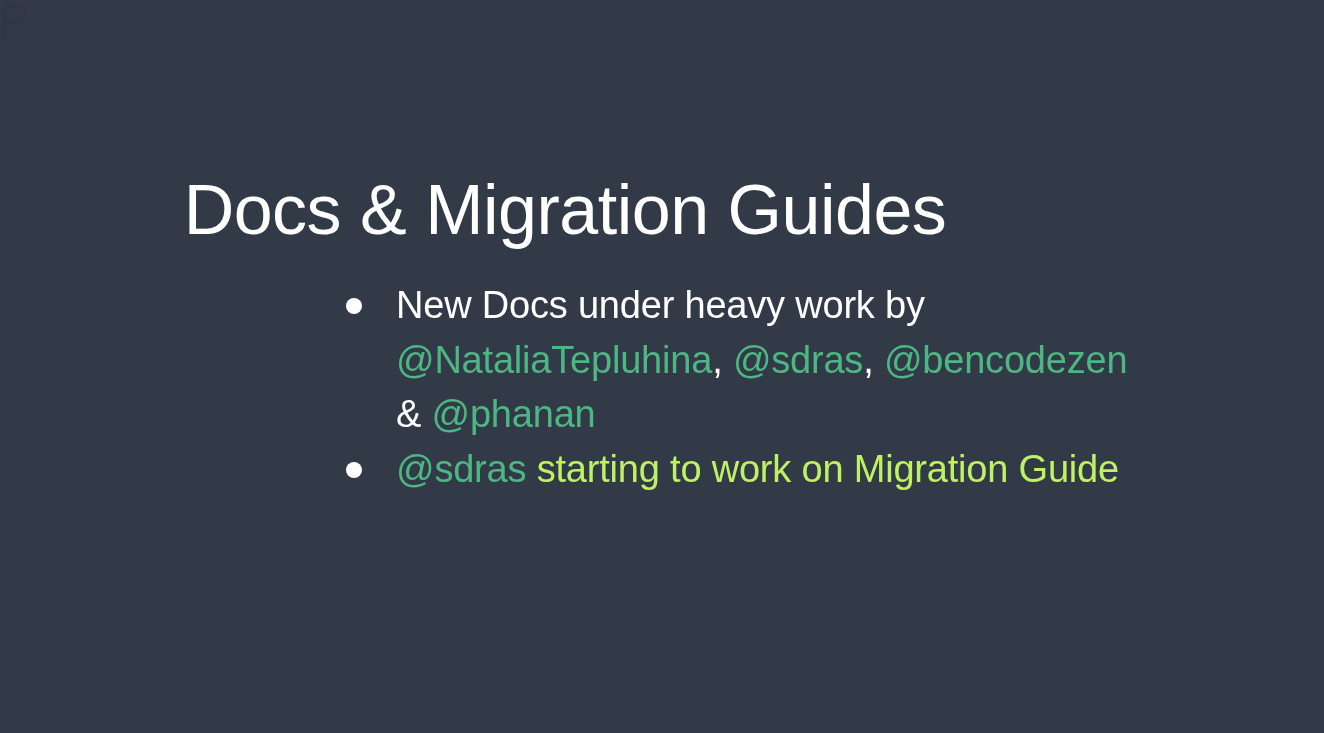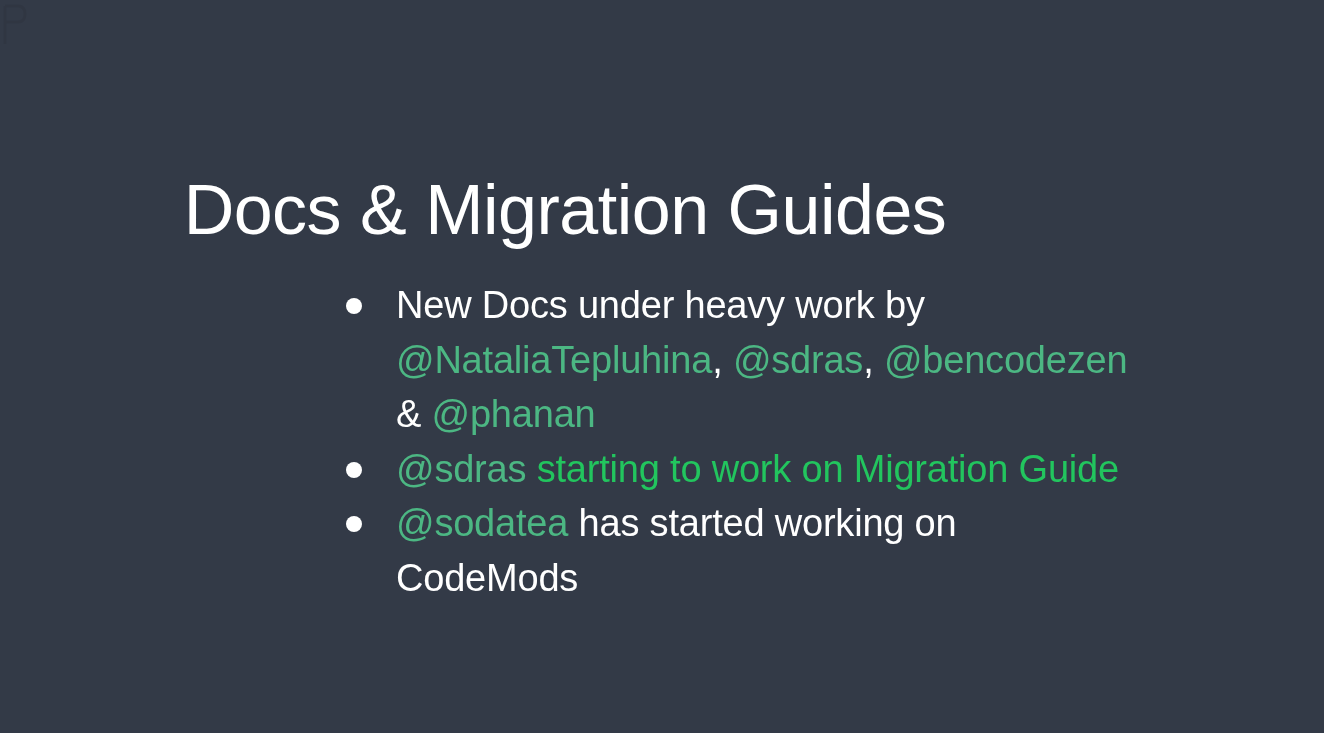--- a/index.html
+++ b/index.html
@@ -108,26 +108,20 @@
     <li class="bullet-item">
       <span class="bullet-dot" style="background: rgb(255, 255, 255);"></span>
       <span class="bullet-text">
         <span class="plain" style="color: rgb(255, 255, 255);">New Docs under heavy work by </span><span class="handle" style="color: rgb(76, 183, 131);">@NataliaTepluhina</span><span class="plain" style="color: rgb(255, 255, 255);">, </span><span class="handle" style="color: rgb(76, 183, 131);">@sdras</span><span class="plain" style="color: rgb(255, 255, 255);">, </span><span class="handle" style="color: rgb(76, 183, 131);">@bencodezen</span><span class="plain" style="color: rgb(255, 255, 255);"> &amp; </span><span class="handle" style="color: rgb(76, 183, 131);">@phanan</span>
       </span>
     </li>
 
     <li class="bullet-item">
       <span class="bullet-dot" style="background: rgb(255, 255, 255);"></span>
       <span class="bullet-text">
-        <span class="handle" style="color: rgb(76, 183, 131);">@sdras</span><span class="plain" style="color: #22c55e;"> starting to work on Migration Guide</span>
+        <span class="handle" style="color: rgb(76, 183, 131);">@sdras</span><span class="plain" style="color: #bef264;"> starting to work on Migration Guide</span>
       </span>
     </li>
 
-    <li class="bullet-item">
-      <span class="bullet-dot" style="background: rgb(255, 255, 255);"></span>
-      <span class="bullet-text">
-        <span class="handle" style="color: rgb(76, 183, 131);">@sodatea</span><span class="plain" style="color: rgb(255, 255, 255);"> has started working on CodeMods</span>
-      </span>
-    </li>
 
   </ul>
 
 </div>
 
 </body></html>

